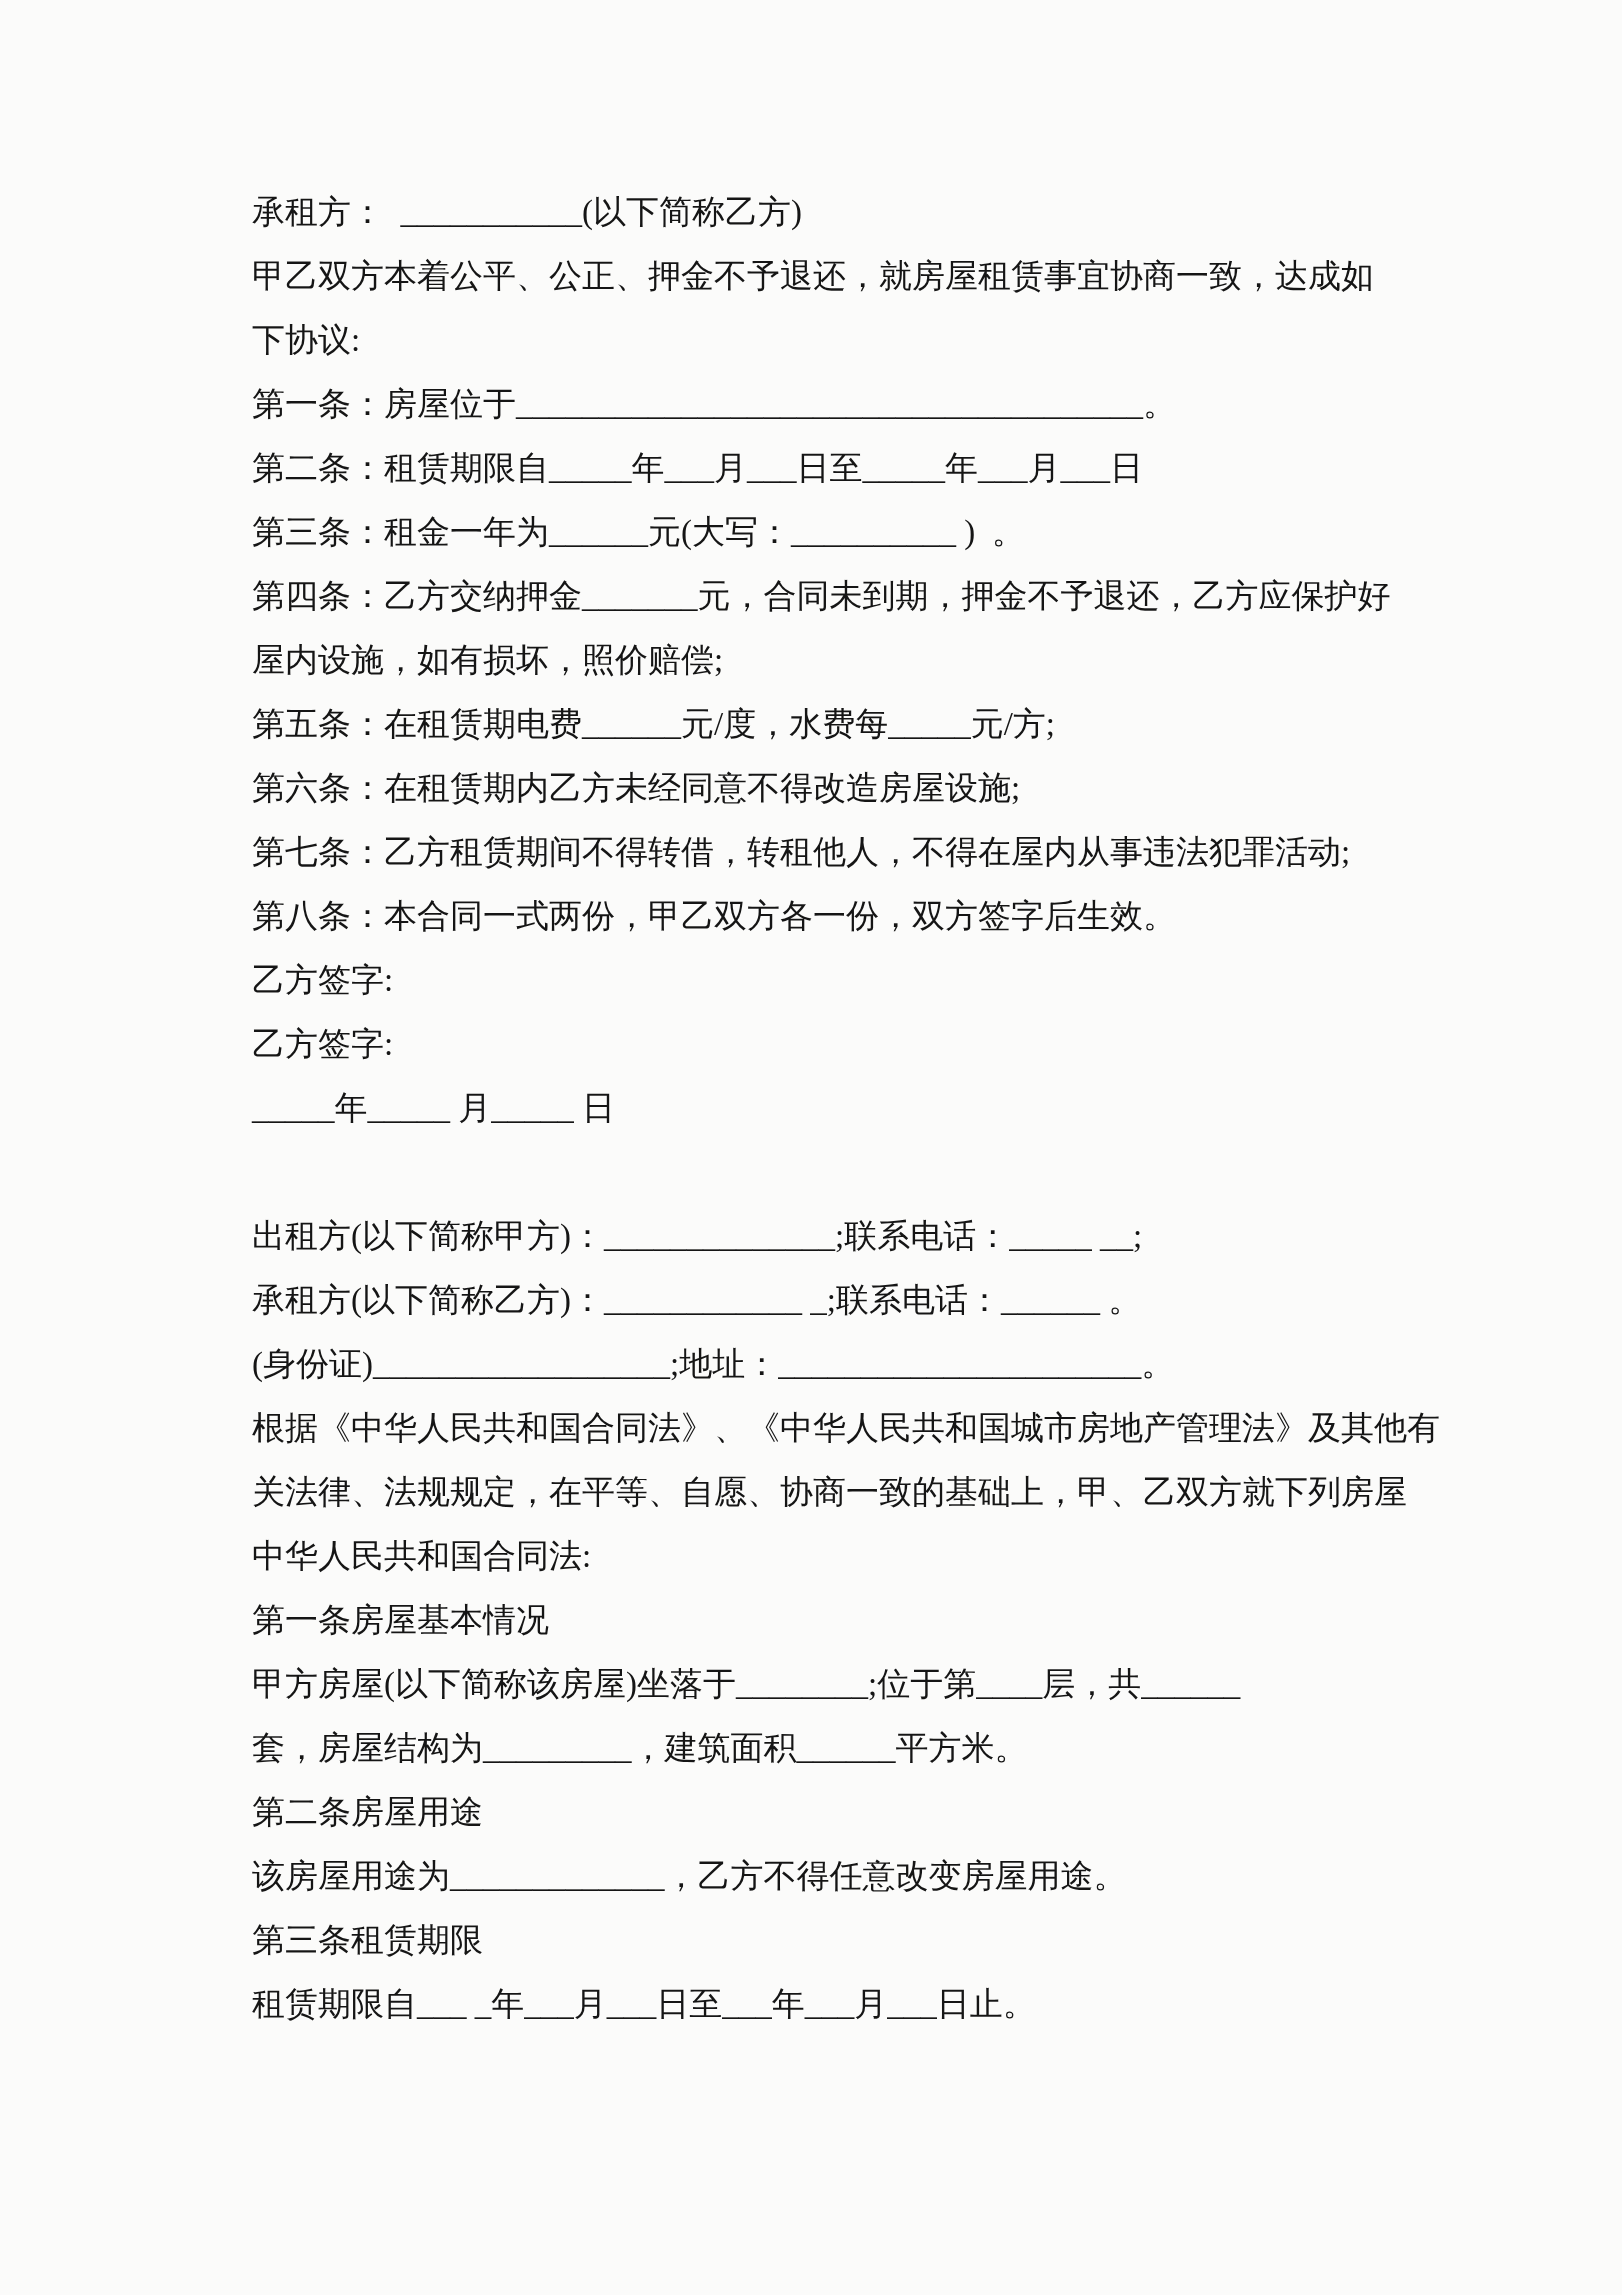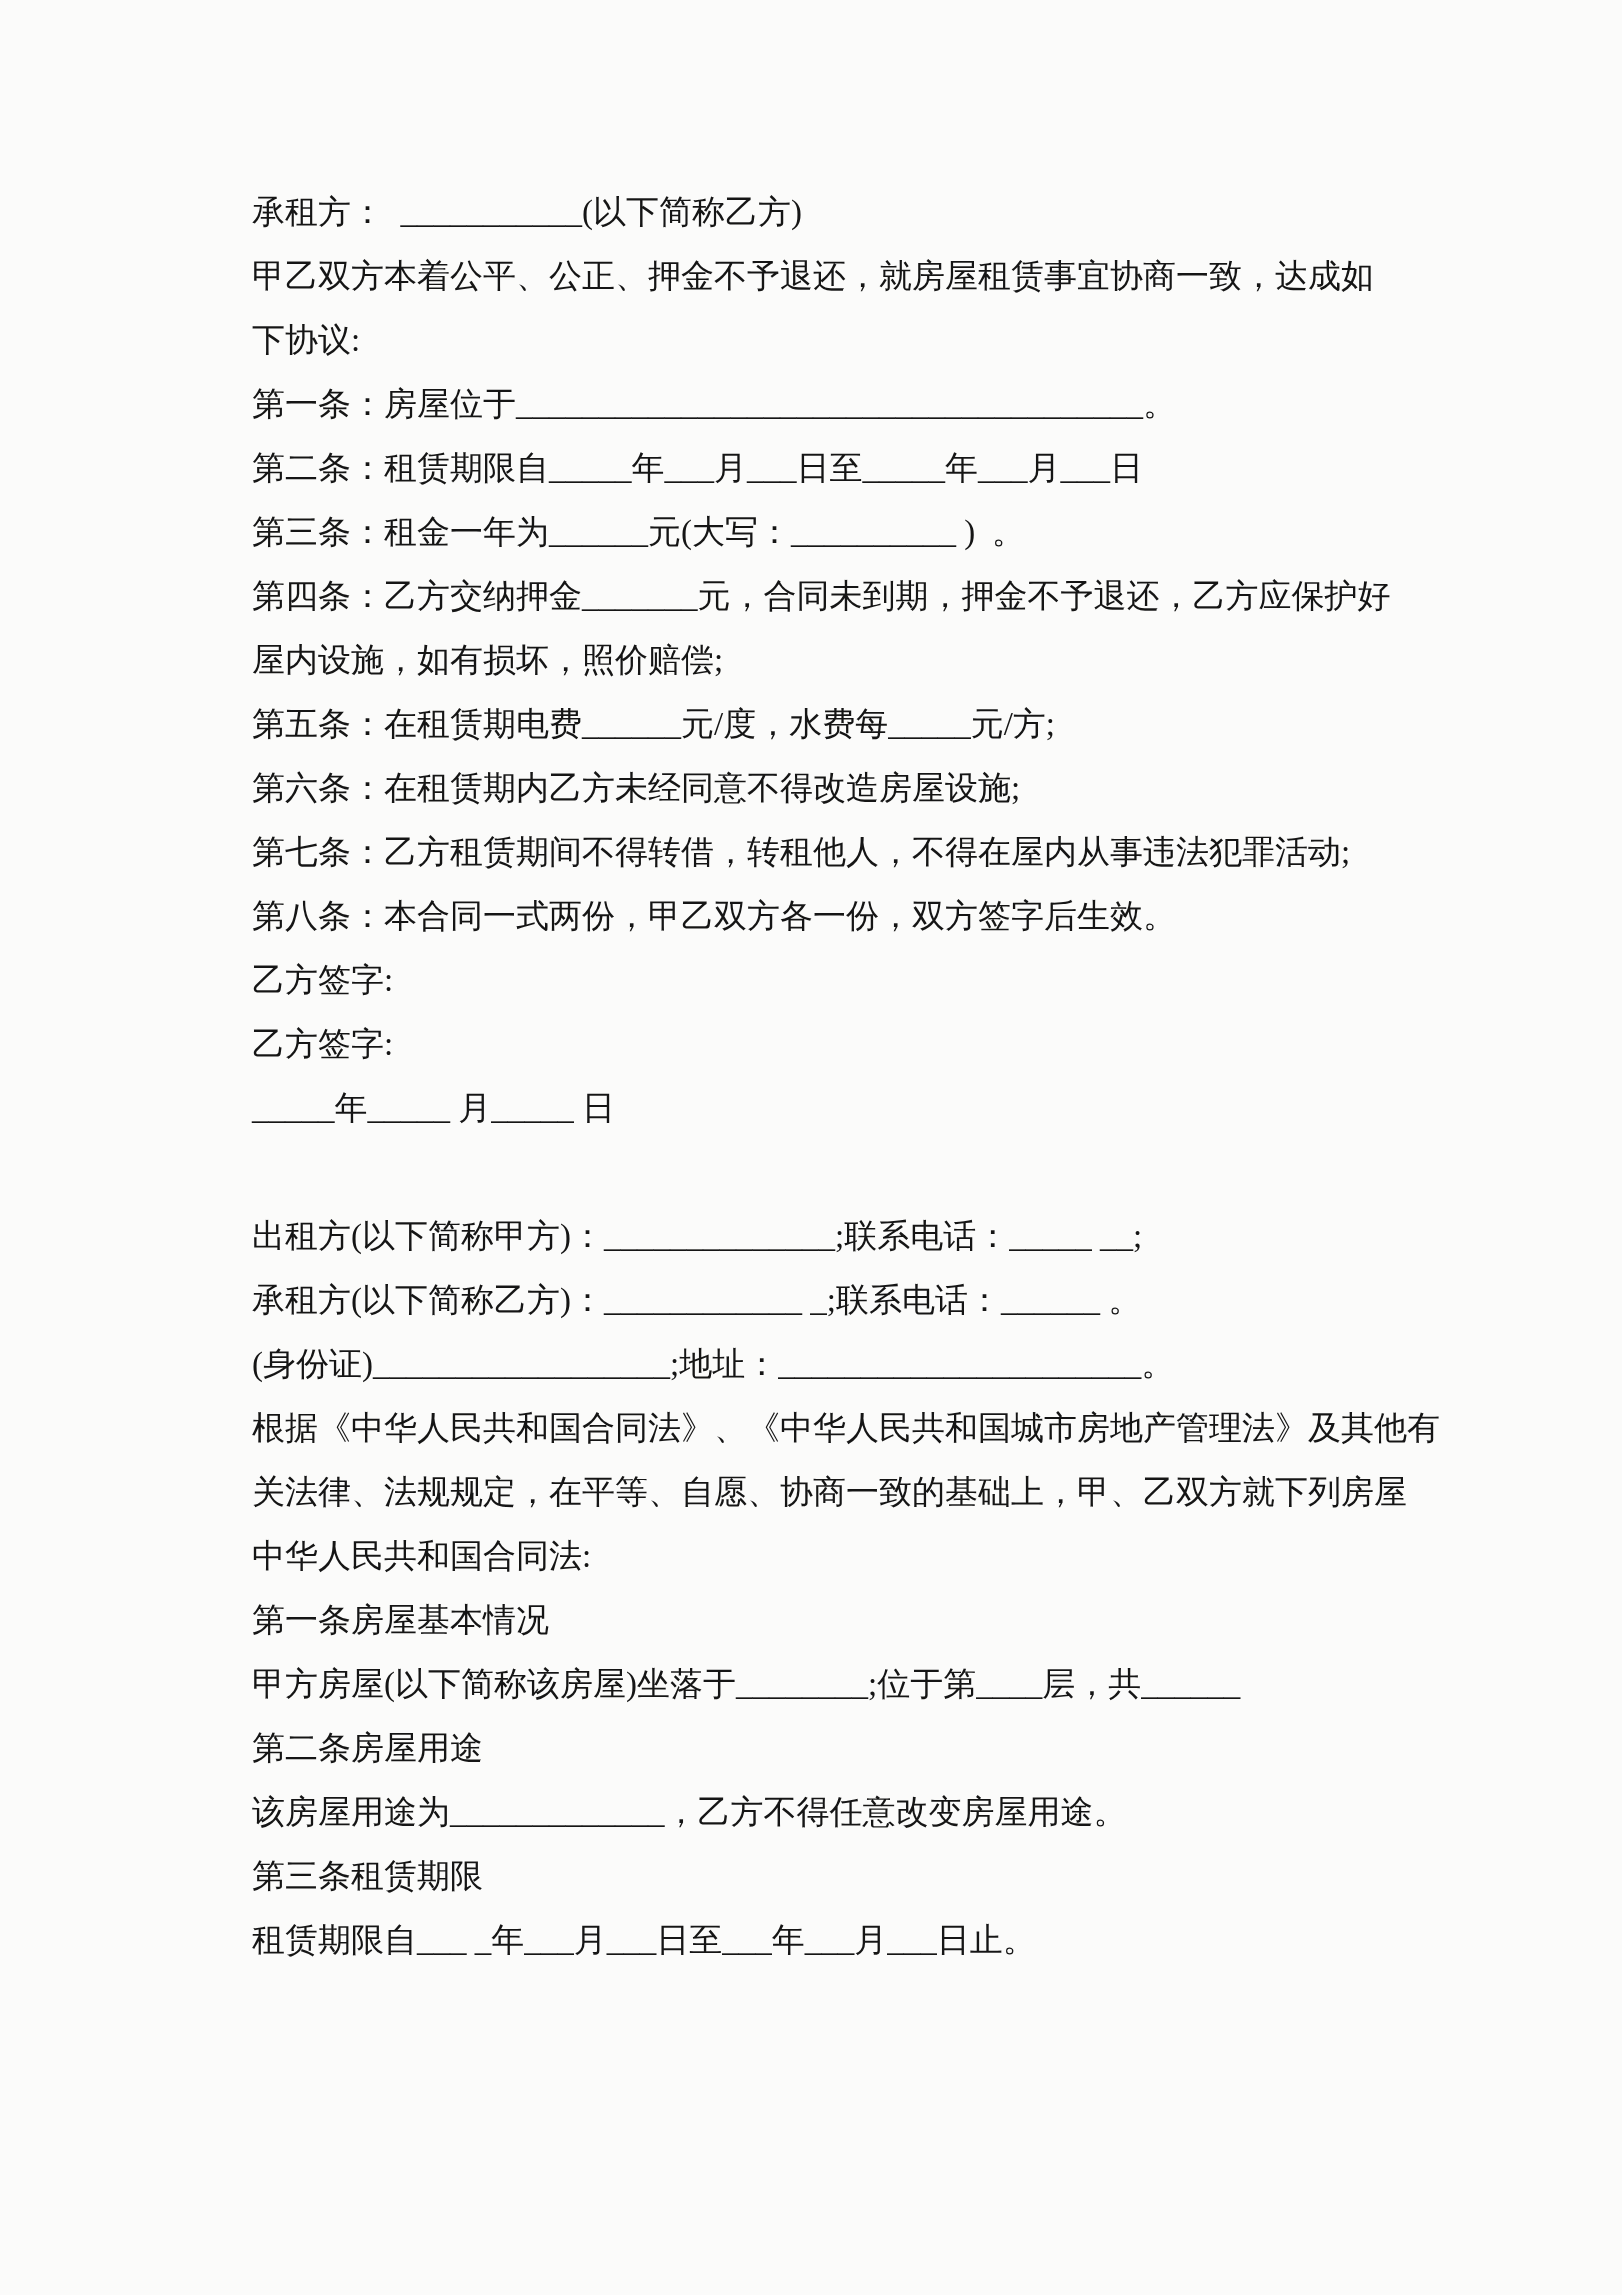--- a/index.html
+++ b/index.html
@@ -56,19 +56,20 @@
       <div class="line">_____年_____ 月_____ 日</div>
       <div class="line blank">&nbsp;</div>
       <div class="line">出租方(以下简称甲方)：______________;联系电话：_____ __;</div>
       <div class="line">承租方(以下简称乙方)：____________ _;联系电话：______ 。</div>
       <div class="line">(身份证)__________________;地址：______________________。</div>
       <div class="line">根据《中华人民共和国合同法》、《中华人民共和国城市房地产管理法》及其他有</div>
       <div class="line">关法律、法规规定，在平等、自愿、协商一致的基础上，甲、乙双方就下列房屋</div>
       <div class="line">中华人民共和国合同法:</div>
       <div class="line">第一条房屋基本情况</div>
       <div class="line">甲方房屋(以下简称该房屋)坐落于________;位于第____层，共______</div>
+      <div class="line">套，房屋结构为_________，建筑面积______平方米。</div>
       <div class="line">第二条房屋用途</div>
       <div class="line">该房屋用途为_____________，乙方不得任意改变房屋用途。</div>
       <div class="line">第三条租赁期限</div>
       <div class="line">租赁期限自___ _年___月___日至___年___月___日止。</div>
     </div>
 </div>
 
 
 </body></html>

